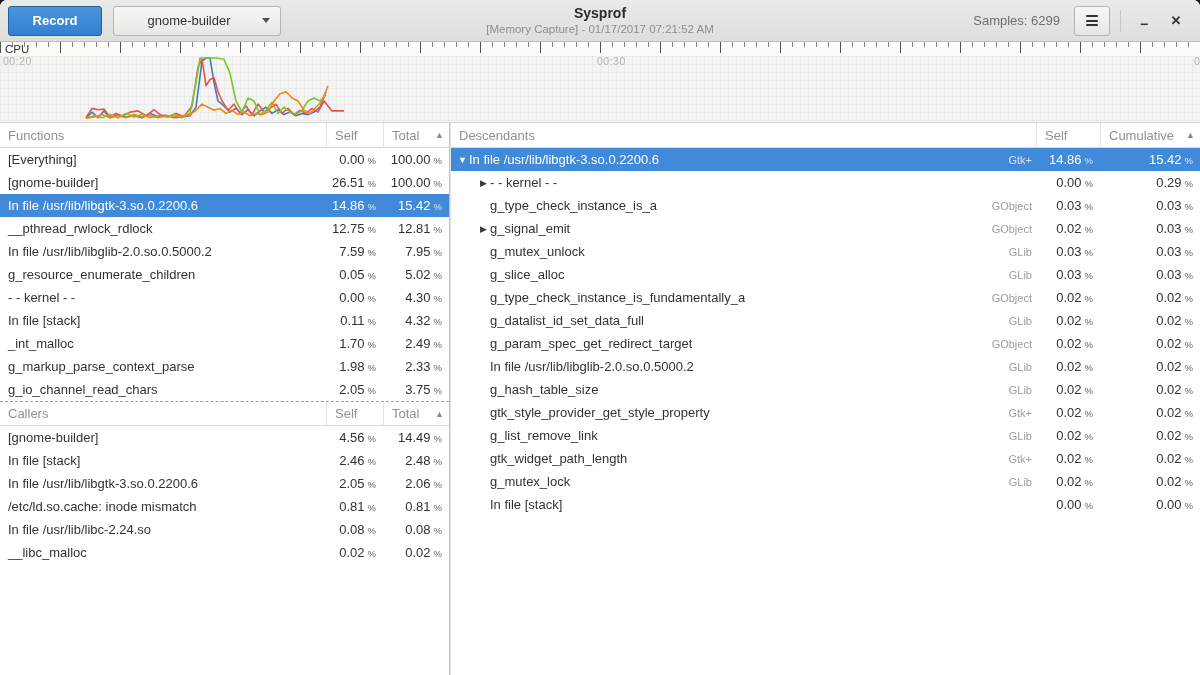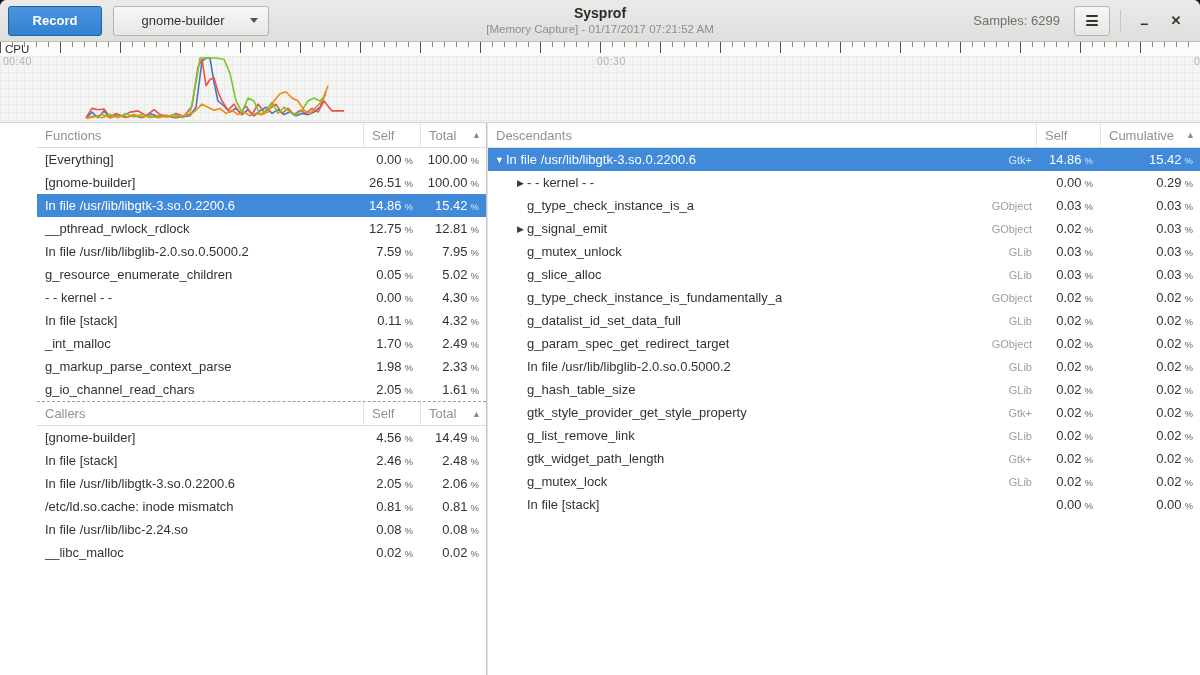--- a/index.html
+++ b/index.html
@@ -5,21 +5,21 @@
   * { margin:0; padding:0; box-sizing:border-box; }
   html,body { width:1200px; height:675px; background:#161616; overflow:hidden; }
   body { font-family:"Liberation Sans", sans-serif; font-size:13px; color:#2e3436; }
 
   .window { width:1200px; height:675px; background:#ffffff; border-radius:7px 7px 0 0; overflow:hidden; display:flex; flex-direction:column; }
 
   
   .headerbar { height:42px; flex:0 0 42px; background:linear-gradient(#eaeae9,#dededd); border-bottom:1px solid #bcbcb8; display:flex; align-items:center; padding:0 8px; position:relative; }
   .btn { height:30px; border-radius:3px; border:1px solid #b4b4b1; background:linear-gradient(#f7f7f6,#e7e7e6); display:flex; align-items:center; justify-content:center; cursor:default; }
   .record-btn { width:94px; background:linear-gradient(#4b94dc,#3381d2); border:1px solid #20619f; color:#ffffff; font-weight:bold; margin-right:11px; }
-  .process-combo { width:156px; color:#2e3436; padding:2px 10px; }
+  .process-combo { width:168px; color:#2e3436; padding:2px 10px; }
   .process-combo .combo-label { flex:1; text-align:center; }
   .combo-arrow { width:0; height:0; border-left:4px solid transparent; border-right:4px solid transparent; border-top:5px solid #55554f; margin-left:8px; }
   .title-block { position:absolute; left:50%; top:50%; transform:translate(-50%,-50%); text-align:center; line-height:1.25; pointer-events:none; }
   .title { font-weight:bold; font-size:14px; color:#2b2b28; }
   .subtitle { font-size:11.5px; color:#8d8d89; }
   .header-right { margin-left:auto; display:flex; align-items:center; }
   .samples { color:#6f6f6b; font-size:13px; margin-right:14px; }
   .menu-btn { width:36px; }
   .hamburger { display:flex; flex-direction:column; gap:2.5px; }
   .hamburger i { display:block; width:12px; height:2px; background:#34342f; border-radius:1px; }
@@ -37,21 +37,21 @@
   .grid-area { position:absolute; top:14px; left:0; right:0; bottom:0;
     background-image:linear-gradient(to right, rgba(60,60,60,0.045) 1px, transparent 1px),
                      linear-gradient(to bottom, rgba(60,60,60,0.045) 1px, transparent 1px);
     background-size:8px 8px; }
   .cpu-label { position:absolute; top:1px; left:5px; font-size:11.5px; color:#31312d; z-index:3; }
   .time-label { position:absolute; top:13px; font-size:10.5px; color:#b3b3ae; z-index:2; letter-spacing:0.5px; }
   .chart-svg { position:absolute; left:0; bottom:0; z-index:1; }
 
   
   .content { flex:1; display:flex; border-top:1px solid #d6d6d4; background:#ffffff; min-height:0; }
-  .left-pane { width:450px; flex:0 0 450px; border-right:1px solid #c2c2bf; display:flex; flex-direction:column; background:#bef264;margin-left:37px; }
+  .left-pane { width:450px; flex:0 0 450px; border-right:1px solid #c2c2bf; display:flex; flex-direction:column; background:#bef264; }
   .right-pane { flex:1; border-left:1px solid #e4e4e2; display:flex; flex-direction:column; background:#fff; min-width:0; }
 
   .thead { display:flex; height:25px; flex:0 0 25px; align-items:center; background:#ffffff; border-bottom:1px solid #dcdcda; color:#90928f; }
   .thead .hc { height:100%; display:flex; align-items:center; padding-left:8px; }
   .thead .hc + .hc { border-left:1px solid #e3e3e1; }
   .sort-arrow { margin-left:auto; margin-right:5px; font-size:9px; color:#8a8a86; }
 
   .c-name { flex:1; min-width:0; }
   .c-self { width:57px; flex:0 0 57px; }
   .c-total { width:66px; flex:0 0 66px; }
@@ -219,21 +219,21 @@
         <div class="tick minor" style="left: 1188px;"></div>
       </div>
     <div class="grid-area"></div>
     <span class="cpu-label">CPU</span>
     <svg id="cpu-svg" class="chart-svg" width="1200" height="66" viewBox="0 0 1200 66" preserveAspectRatio="none">
         <polyline points="86.0,62.3 92.0,56.1 98.0,61.7 104.0,54.9 110.0,61.7 118.0,58.6 126.0,61.0 134.0,59.8 142.0,61.7 150.0,57.4 158.0,60.4 166.0,59.2 174.0,61.7 182.0,61.0 190.0,59.8 196.0,51.2 202.0,5.1 206.0,2.0 210.0,2.0 214.0,26.6 218.0,45.0 224.0,50.0 230.0,56.1 236.0,52.4 242.0,58.6 248.0,53.7 254.0,59.8 260.0,54.9 266.0,51.2 272.0,57.4 278.0,53.7 284.0,58.6 290.0,56.1 296.0,59.8 302.0,57.4 308.0,58.6 314.0,56.1 320.0,51.2 326.0,35.8" fill="none" stroke="#4a76c1" stroke-width="1.6" stroke-linejoin="round"></polyline>
         <polyline points="86.0,61.7 92.0,52.4 98.0,53.7 104.0,53.0 110.0,61.0 116.0,57.4 122.0,60.4 130.0,56.1 138.0,54.9 146.0,59.8 154.0,53.7 160.0,58.6 168.0,61.0 176.0,57.4 184.0,60.4 192.0,50.0 198.0,11.2 202.0,3.2 206.0,29.7 210.0,23.5 214.0,21.7 218.0,35.8 222.0,45.0 228.0,54.3 234.0,48.1 240.0,57.4 246.0,50.0 252.0,58.6 258.0,48.1 264.0,56.1 270.0,52.4 276.0,48.1 282.0,57.4 288.0,52.4 294.0,58.6 300.0,54.3 306.0,57.4 312.0,52.4 318.0,56.1 324.0,45.0 332.0,54.9 344.0,54.9" fill="none" stroke="#e9534e" stroke-width="1.6" stroke-linejoin="round"></polyline>
         <polyline points="86.0,62.3 94.0,59.8 102.0,61.7 110.0,58.6 118.0,61.7 126.0,57.4 134.0,61.0 142.0,58.6 150.0,61.7 158.0,59.8 166.0,61.0 174.0,58.6 182.0,61.7 190.0,57.4 196.0,26.6 200.0,2.0 208.0,2.0 216.0,2.0 224.0,3.2 230.0,17.4 236.0,45.0 242.0,56.1 248.0,42.0 254.0,45.0 260.0,58.6 266.0,54.3 272.0,46.3 278.0,57.4 284.0,51.2 290.0,56.1 296.0,58.6 302.0,54.3 308.0,45.0 314.0,42.0 320.0,45.0 326.0,38.9" fill="none" stroke="#76c82d" stroke-width="1.6" stroke-linejoin="round"></polyline>
         <polyline points="86.0,62.3 94.0,61.0 102.0,58.6 110.0,61.7 118.0,59.8 126.0,61.7 134.0,58.6 142.0,61.0 150.0,59.8 158.0,61.7 166.0,59.8 174.0,61.0 182.0,59.8 190.0,58.6 196.0,54.3 202.0,48.1 208.0,51.2 214.0,54.3 220.0,52.4 226.0,57.4 232.0,54.3 238.0,58.6 244.0,56.1 250.0,59.8 256.0,57.4 262.0,58.6 268.0,56.1 274.0,45.0 280.0,37.7 286.0,35.8 292.0,42.0 298.0,45.0 304.0,54.3 310.0,57.4 316.0,51.2 322.0,45.0 328.0,29.7" fill="none" stroke="#f5870f" stroke-width="1.6" stroke-linejoin="round"></polyline>
       </svg>
-  <span class="time-label" style="left: 3px;">00:40</span>
+  <span class="time-label" style="left: 3px;">00:20</span>
       <span class="time-label" style="left: 597px;">00:30</span>
       <span class="time-label" style="left: 1194px;">01:00</span>
     </div>
 
   <div class="content">
 
     <div class="left-pane">
       <div class="thead">
         <div class="hc c-name">
             <span>Functions</span>
@@ -357,21 +357,21 @@
               <span class="unit">%</span>
             </div>
           </div>
           <div class="row">
             <div class="c-name cell name">g_io_channel_read_chars</div>
             <div class="c-self cell num-cell">
               <span class="num">2.05</span>
               <span class="unit">%</span>
             </div>
             <div class="c-total cell num-cell">
-              <span class="num">1.61</span>
+              <span class="num">3.75</span>
               <span class="unit">%</span>
             </div>
           </div>
         </div>
 
       <div class="thead callers-head">
         <div class="hc c-name">
             <span>Callers</span>
           </div>
         <div class="hc c-self">

